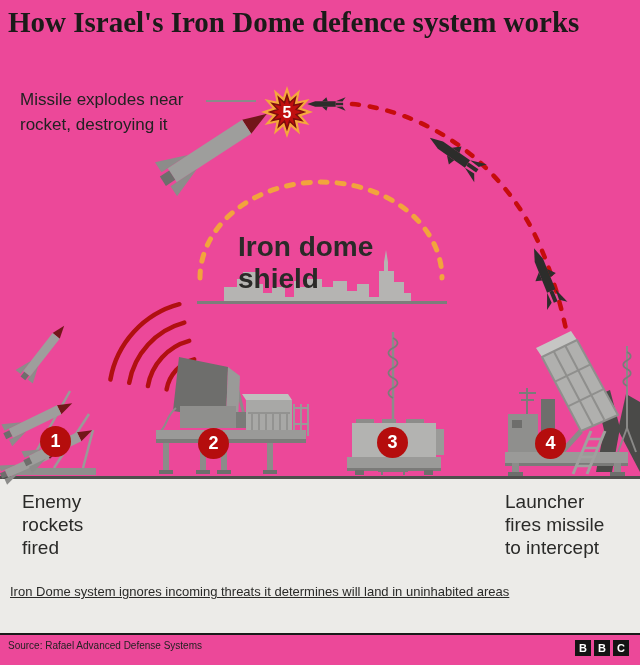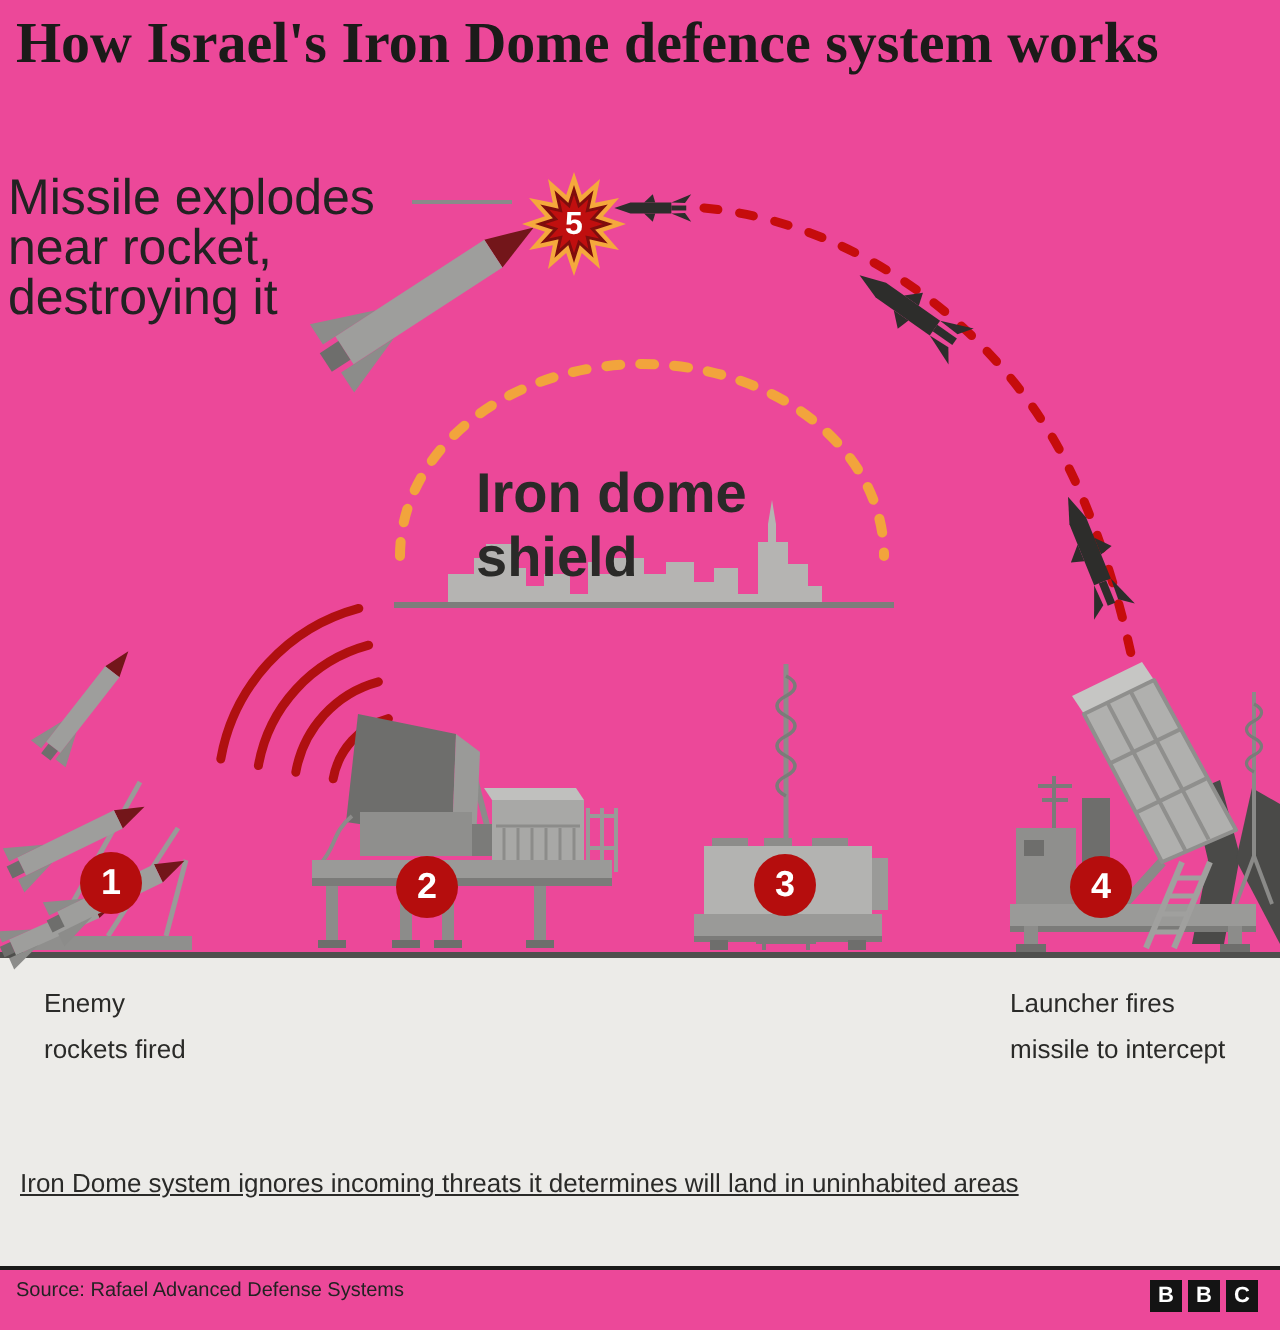--- a/index.html
+++ b/index.html
@@ -2,23 +2,23 @@
 <html style="--badge-red: #B50D0D; --trajectory-red: #C60C0C; --wave-red: #B01010; --dome-orange: #F2A43C; --explosion-outer: #F5A83C; --explosion-inner: #C00F0F; --band-bg: #ECEBE8; --logo-bg: #141414; --text: #1E1E1C;"><head>
 <meta charset="utf-8">
 <style>
   html,body{margin:0;padding:0;background:#fff;}
   .canvas{position:relative;width:640px;height:665px;background:#ec4899;overflow:hidden;
           font-family:"Liberation Sans","DejaVu Sans",sans-serif;color:var(--text,#1E1E1C);}
   .art{position:absolute;left:0;top:0;z-index:1;}
   .txt{position:absolute;z-index:2;}
   .title{left:8px;top:4px;width:585px;font-family:"Liberation Serif","DejaVu Serif",serif;
          font-weight:bold;font-size:29px;line-height:36px;color:#1B1B19;}
-  .annotation{left:4px;top:87px;width:200px;font-size:25px;line-height:25px;color:#222;}
+  .annotation{left:20px;top:87px;width:200px;font-size:17px;line-height:25px;color:#222;}
   .dome-label{left:238px;top:231px;width:170px;font-weight:bold;font-size:28px;color:#2A2A28;}
-  .caption{top:490px;font-size:13px;line-height:23px;color:#2A2A28;}
+  .caption{top:490px;font-size:19px;line-height:23px;color:#2A2A28;}
   .cap1{left:22px;width:80px;}
   .cap2{left:136px;width:135px;}
   .cap3{left:318px;width:130px;}
   .cap4{left:505px;width:110px;}
   .note{left:10px;top:580px;width:530px;font-size:13px;line-height:23px;color:#2A2A28;text-decoration:underline;}
   .source{left:8px;top:640px;font-size:10px;color:#222;}
   .badge{position:absolute;z-index:3;width:31px;height:31px;border-radius:50%;
          background:var(--badge-red,#B50D0D);color:#fff;font-weight:bold;font-size:18px;
          display:flex;align-items:center;justify-content:center;}
   .badge5{position:absolute;z-index:3;left:275px;top:101px;width:24px;height:24px;

